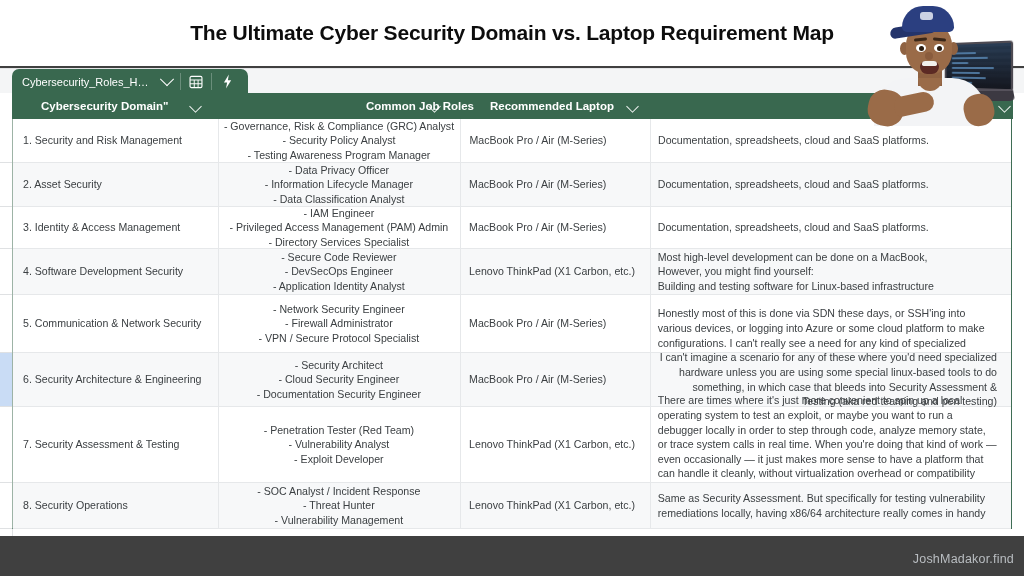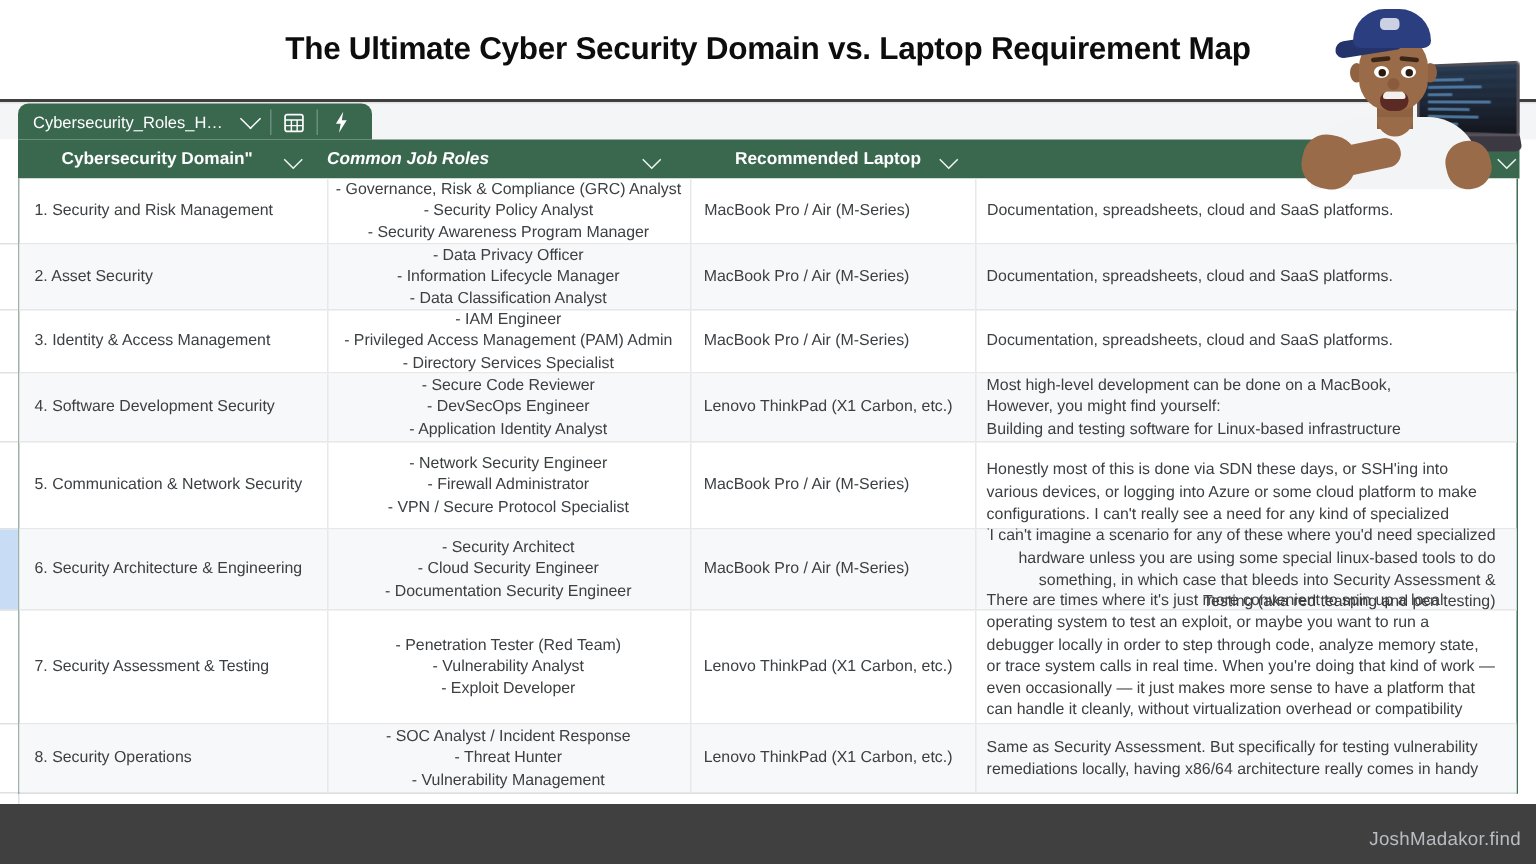--- a/index.html
+++ b/index.html
@@ -237,42 +237,42 @@
         <div class="rowhdr-cell" style="top: 314px; height: 76px;"></div>
         <div class="rowhdr-cell" style="top: 390px; height: 46px;"></div>
       </div>
 
     <div class="thead" id="thead">
         <div class="th" style="width: 205px;">
           <span class="th-label" style="margin-left: 28px;">Cybersecurity Domain"</span>
           <span class="th-chev" style="left: 178px;"></span>
         </div>
         <div class="th" style="width: 242px;">
-          <span class="th-label" style=" font-style: italic;">Common Job Roles</span>
+          <span class="th-label" style="margin-left: 148px;">Common Job Roles</span>
           <span class="th-chev" style="left: 212px;"></span>
         </div>
         <div class="th" style="width: 190px;">
           <span class="th-label" style="margin-left: 30px;">Recommended Laptop</span>
           <span class="th-chev" style="left: 168px;"></span>
         </div>
         <div class="th" style="width: 363px;">
           <span class="th-label" style="margin-left: 300px;">Reason</span>
           <span class="th-chev" style="left: 350px;"></span>
         </div>
       </div>
 
     <div class="tbody" id="tbody">
         <div class="tr" style="height: 44px;">
           <div class="td c-domain" style="width: 205px;">
             <span>1. Security and Risk Management</span>
           </div>
           <div class="td c-roles" style="width: 242px;">
             <span class="role-line">- Governance, Risk &amp; Compliance (GRC) Analyst</span>
             <span class="role-line">- Security Policy Analyst</span>
-            <span class="role-line">- Security Awareness Program Manager</span>
+            <span class="role-line">- Testing Awareness Program Manager</span>
           </div>
           <div class="td c-laptop" style="width: 190px;">
             <span>MacBook Pro / Air (M-Series)</span>
           </div>
           <div class="td c-reason" style="width: 363px;">
             <span class="reason-text">Documentation, spreadsheets, cloud and SaaS platforms.</span>
           </div>
           <div class="vline" style="left: 205px;"></div>
           <div class="vline" style="left: 447px;"></div>
           <div class="vline" style="left: 637px;"></div>

